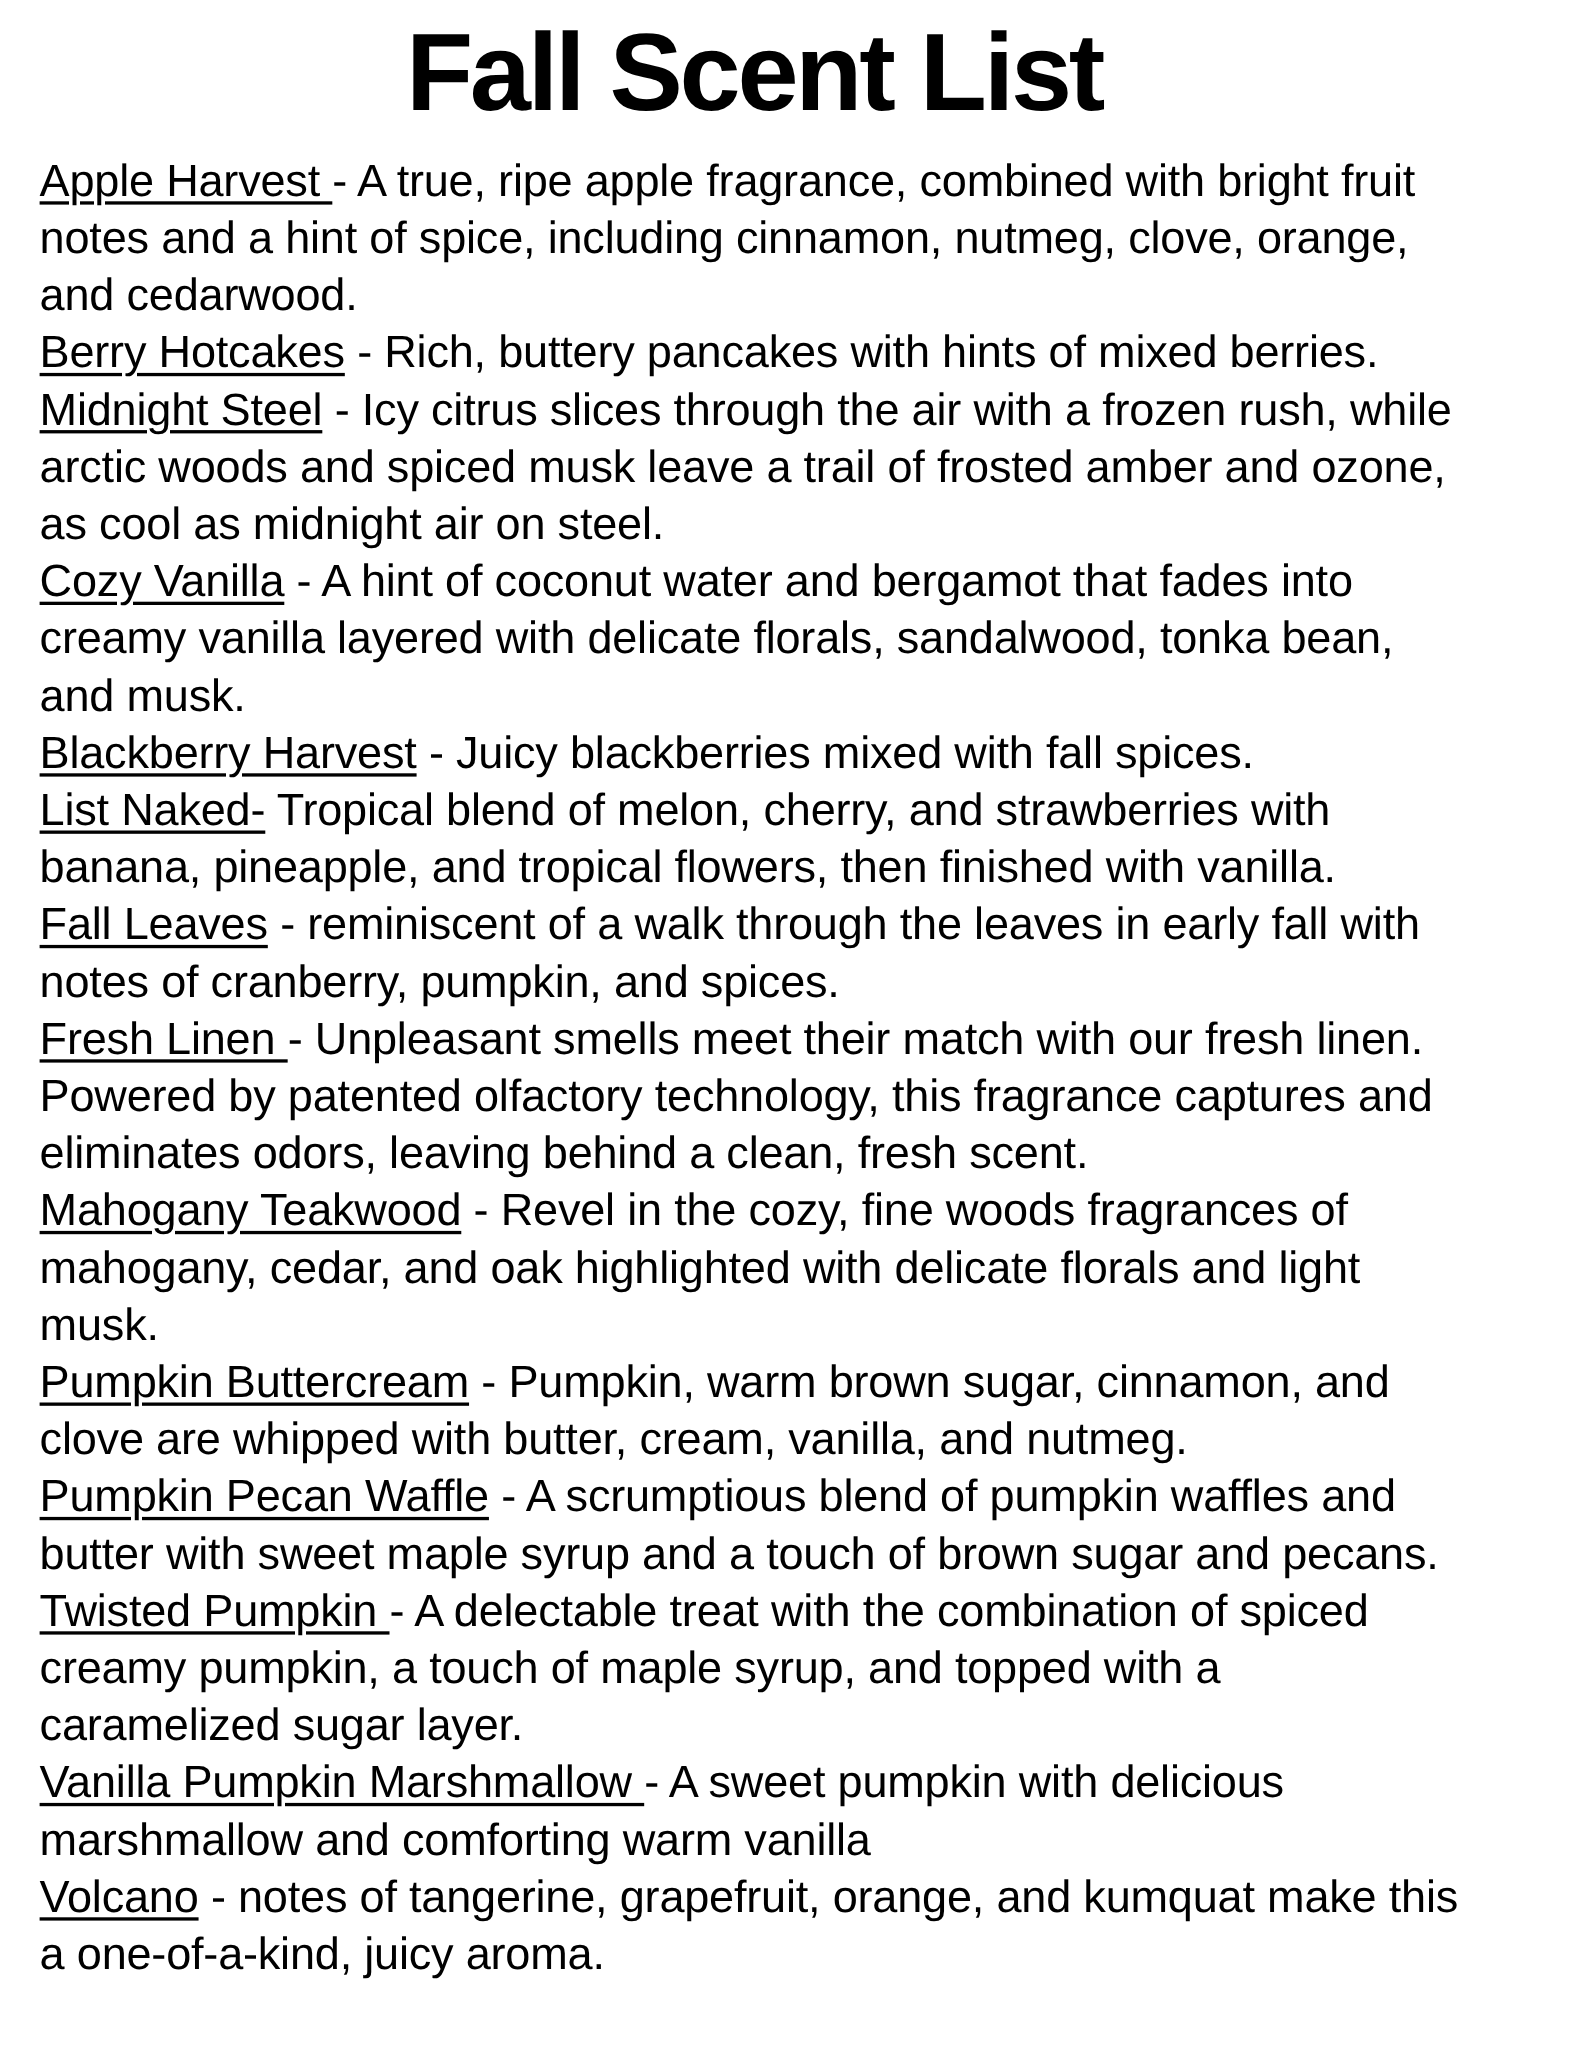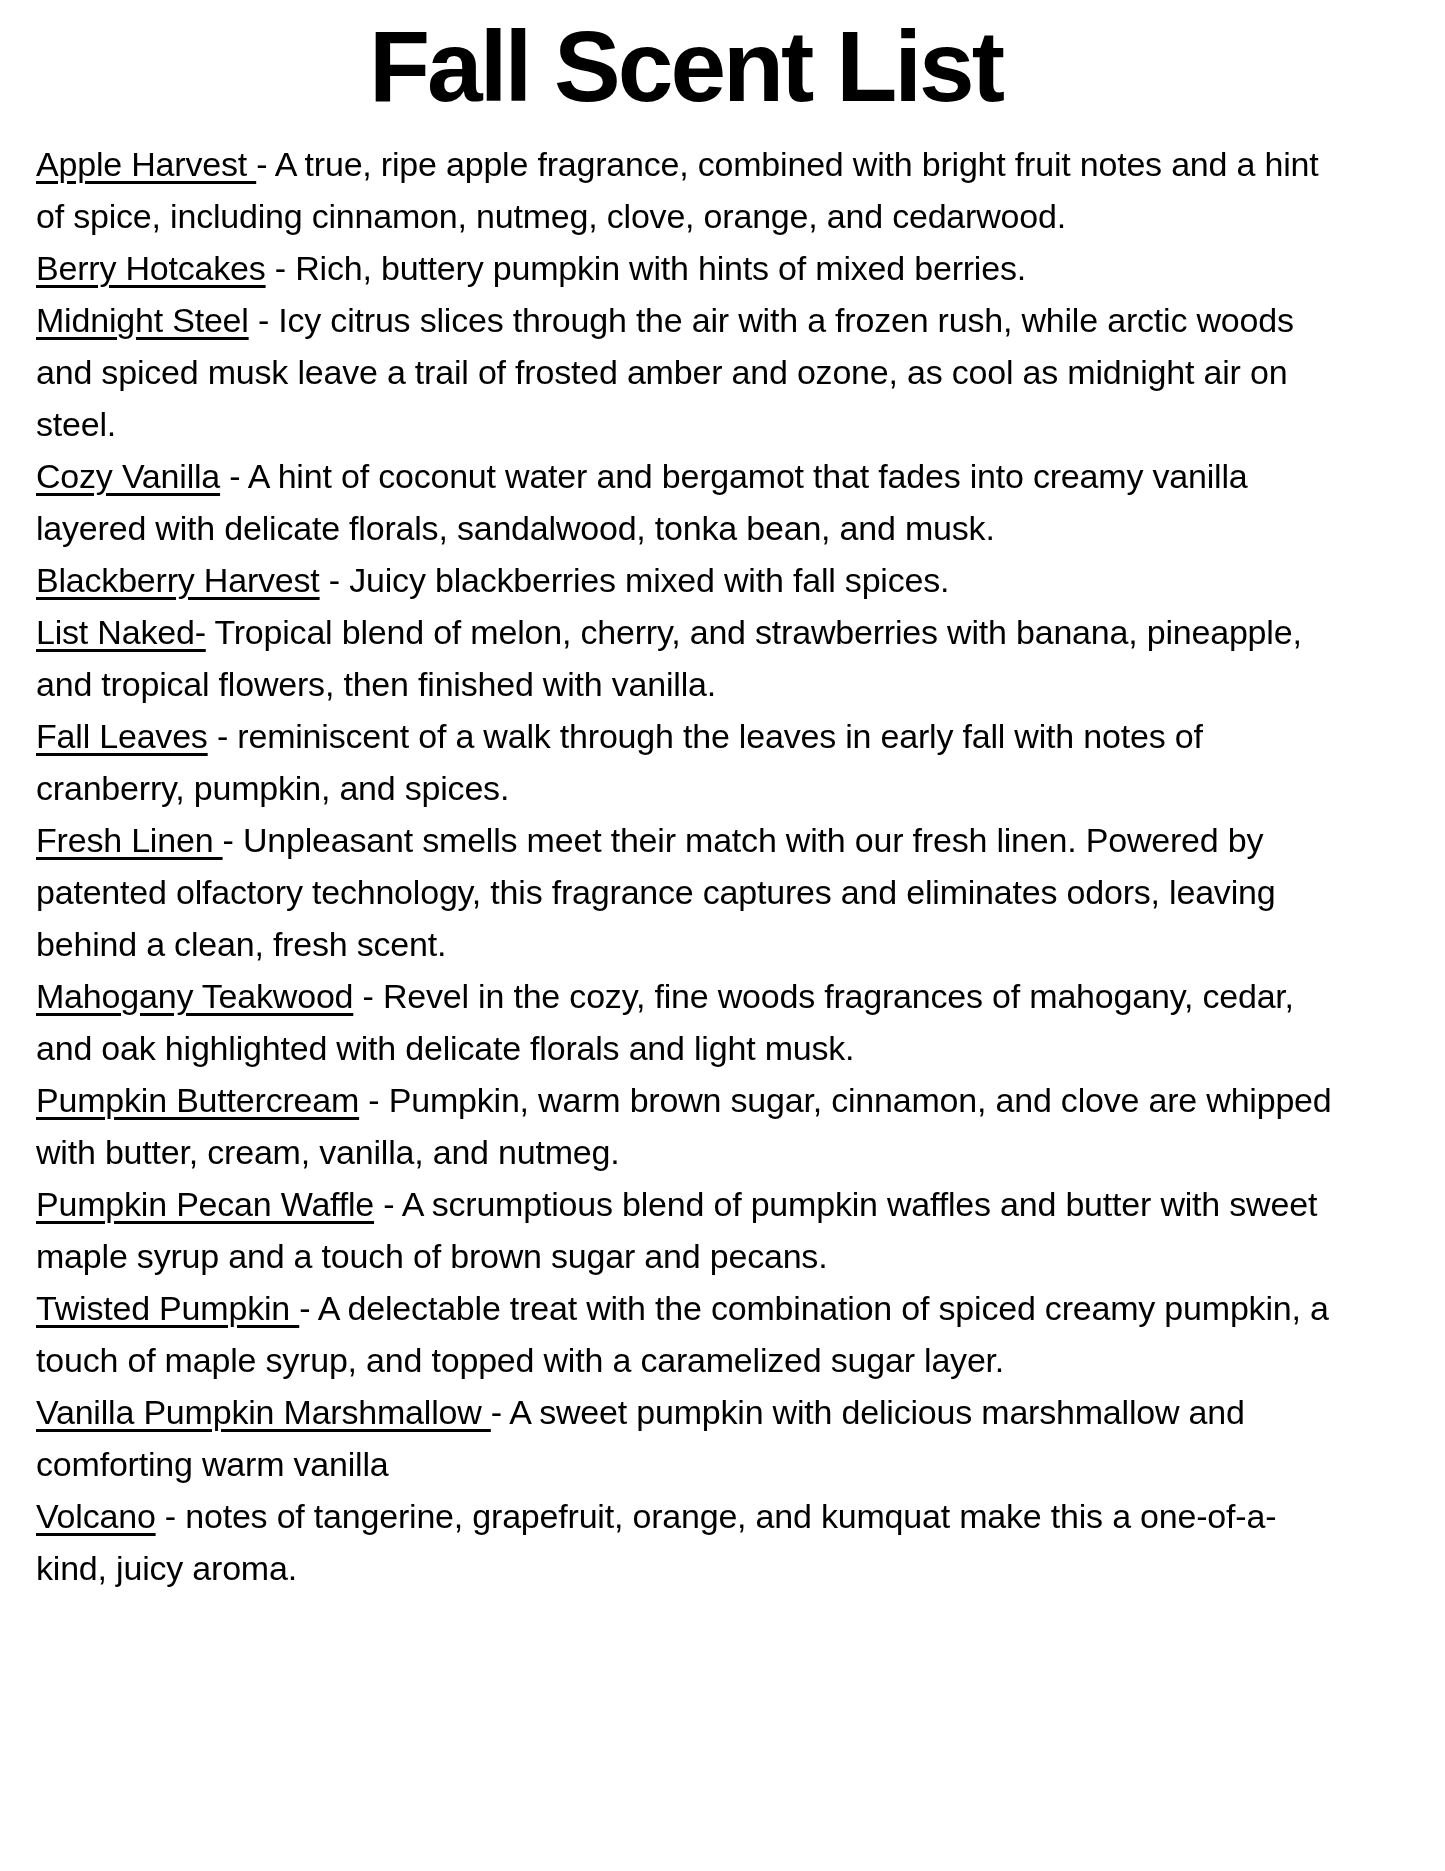--- a/index.html
+++ b/index.html
@@ -19,39 +19,39 @@
   .title {
     text-align: center;
     font-size: 100px;
     font-weight: 800;
     letter-spacing: -3px;
     line-height: 1;
     margin: 16px 0 22px 0;
     white-space: nowrap;
   }
   .entries {
-    font-size: 34px;
+    font-size: 41px;
     line-height: 52px;
     letter-spacing: -0.2px;
   }
   .entry { margin: 0; }
   .scent-name {
     text-decoration: underline;
     text-decoration-thickness: 2.5px;
     text-underline-offset: 5px;
   }
 </style>
 </head>
 <body style="background: rgb(255, 255, 255); color: rgb(0, 0, 0);">
 
 <div class="page">
   <h1 class="title">Fall Scent List</h1>
   <div class="entries">
       <p class="entry"><span class="scent-name">Apple Harvest </span><span class="sep">- </span><span class="desc">A true, ripe apple fragrance, combined with bright fruit notes and a hint of spice, including cinnamon, nutmeg, clove, orange, and cedarwood.</span></p>
-      <p class="entry"><span class="scent-name">Berry Hotcakes</span><span class="sep"> - </span><span class="desc">Rich, buttery pumpkin with hints of mixed berries.</span></p>
+      <p class="entry"><span class="scent-name">Berry Hotcakes</span><span class="sep"> - </span><span class="desc">Rich, buttery pancakes with hints of mixed berries.</span></p>
       <p class="entry"><span class="scent-name">Midnight Steel</span><span class="sep"> - </span><span class="desc">Icy citrus slices through the air with a frozen rush, while arctic woods and spiced musk leave a trail of frosted amber and ozone, as cool as midnight air on steel.</span></p>
       <p class="entry"><span class="scent-name">Cozy Vanilla</span><span class="sep"> - </span><span class="desc">A hint of coconut water and bergamot that fades into creamy vanilla layered with delicate florals, sandalwood, tonka bean, and musk.</span></p>
       <p class="entry"><span class="scent-name">Blackberry Harvest</span><span class="sep"> - </span><span class="desc">Juicy blackberries mixed with fall spices.</span></p>
       <p class="entry"><span class="scent-name">List Naked-</span><span class="sep"> </span><span class="desc">Tropical blend of melon, cherry, and strawberries with banana, pineapple, and tropical flowers, then finished with vanilla.</span></p>
       <p class="entry"><span class="scent-name">Fall Leaves</span><span class="sep"> - </span><span class="desc">reminiscent of a walk through the leaves in early fall with notes of cranberry, pumpkin, and spices.</span></p>
       <p class="entry"><span class="scent-name">Fresh Linen </span><span class="sep">- </span><span class="desc">Unpleasant smells meet their match with our fresh linen. Powered by patented olfactory technology, this fragrance captures and eliminates odors, leaving behind a clean, fresh scent.</span></p>
       <p class="entry"><span class="scent-name">Mahogany Teakwood</span><span class="sep"> - </span><span class="desc">Revel in the cozy, fine woods fragrances of mahogany, cedar, and oak highlighted with delicate florals and light musk.</span></p>
       <p class="entry"><span class="scent-name">Pumpkin Buttercream</span><span class="sep"> - </span><span class="desc">Pumpkin, warm brown sugar, cinnamon, and clove are whipped with butter, cream, vanilla, and nutmeg.</span></p>
       <p class="entry"><span class="scent-name">Pumpkin Pecan Waffle</span><span class="sep"> - </span><span class="desc">A scrumptious blend of pumpkin waffles and butter with sweet maple syrup and a touch of brown sugar and pecans.</span></p>
       <p class="entry"><span class="scent-name">Twisted Pumpkin </span><span class="sep">- </span><span class="desc">A delectable treat with the combination of spiced creamy pumpkin, a touch of maple syrup, and topped with a caramelized sugar layer.</span></p>

